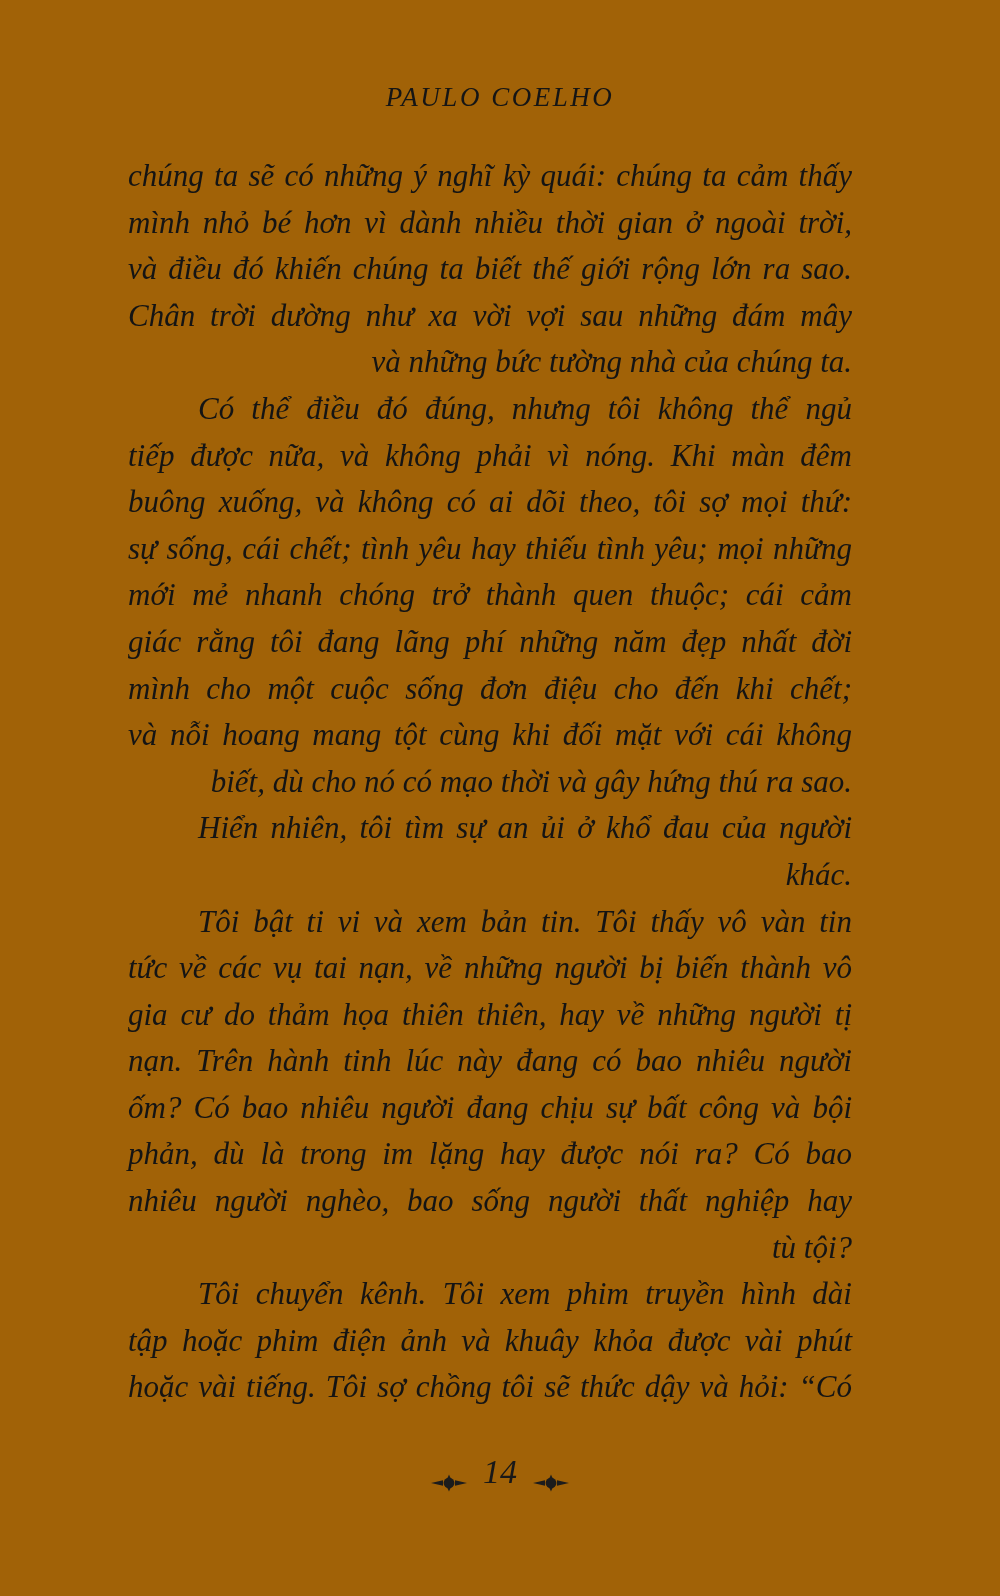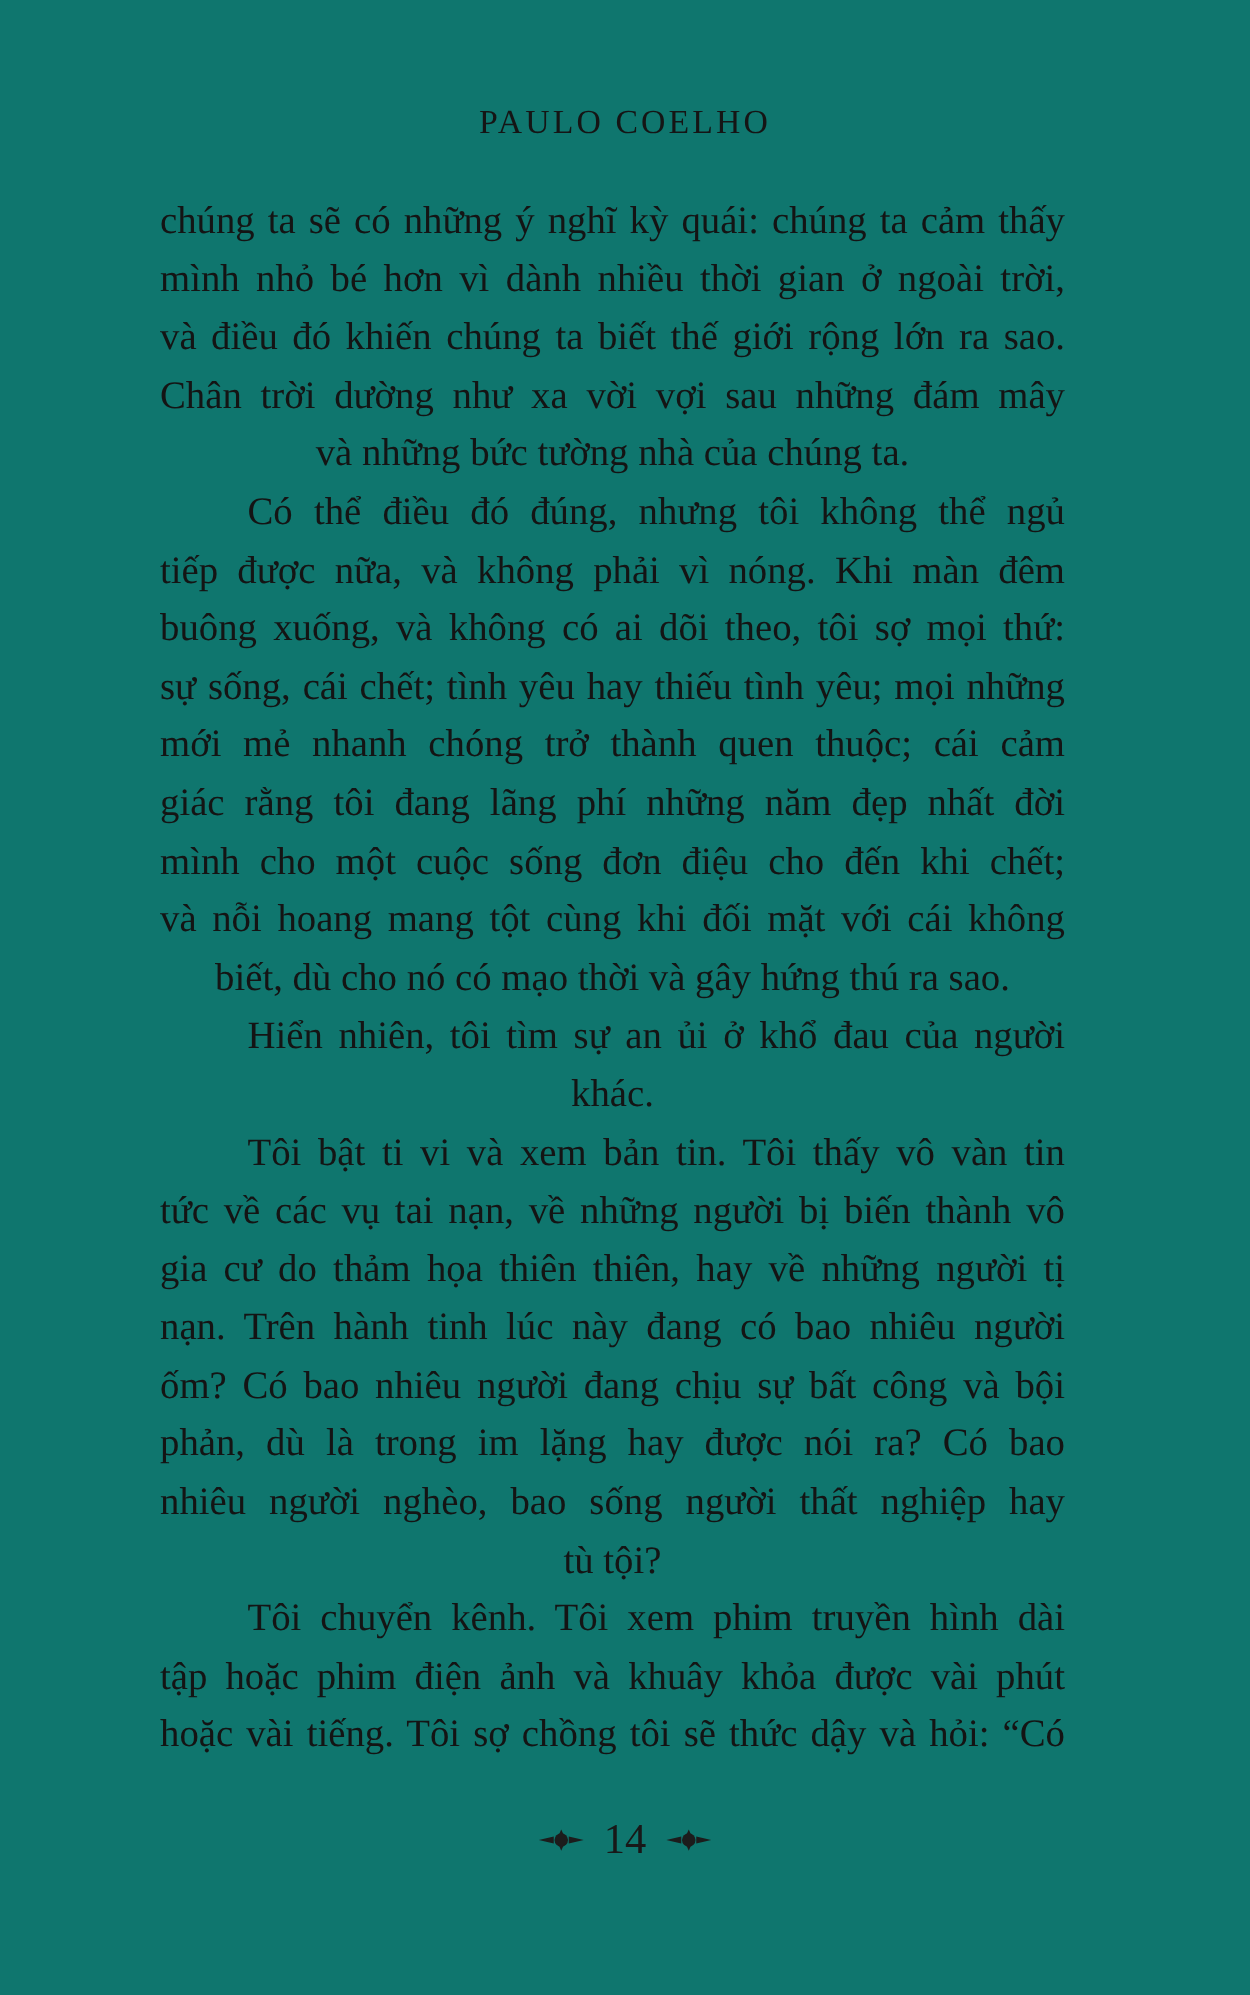--- a/index.html
+++ b/index.html
@@ -11,21 +11,22 @@
     height: 1596px;
     position: relative;
     background: #ffffff;
     font-family: "Liberation Serif", "DejaVu Serif", serif;
     color: #1a1a1a;
     overflow: hidden;
   }
   .page {
     position: absolute;
     inset: 0;
-    background: #0f766e;
+    background: #a16207;
+    font-style: italic;
   }
   .running-header {
     position: absolute;
     top: 82px;
     left: 0;
     width: 100%;
     text-align: center;
     font-size: 27px;
     letter-spacing: 2.5px;
     color: #151515;
@@ -37,38 +38,38 @@
     width: 724px;
     font-size: 31px;
     line-height: 46.6px;
     color: #141414;
   }
   .para {
     margin: 0;
     padding: 0;
   }
   .line {
-    text-align: center;
+    text-align: right;
     white-space: normal;
   }
   .line.justify {
     text-align: justify;
     text-align-last: justify;
   }
   .line.indent {
     text-indent: 70px;
   }
   .page-footer {
     position: absolute;
     top: 1452px;
     left: 0;
     width: 100%;
     display: flex;
     justify-content: center;
-    align-items: center;
+    align-items: flex-end;
     gap: 16px;
   }
   .page-number {
     font-size: 34px;
     line-height: 40px;
     color: #181818;
   }
   .fleuron {
     display: inline-block;
     width: 36px;

